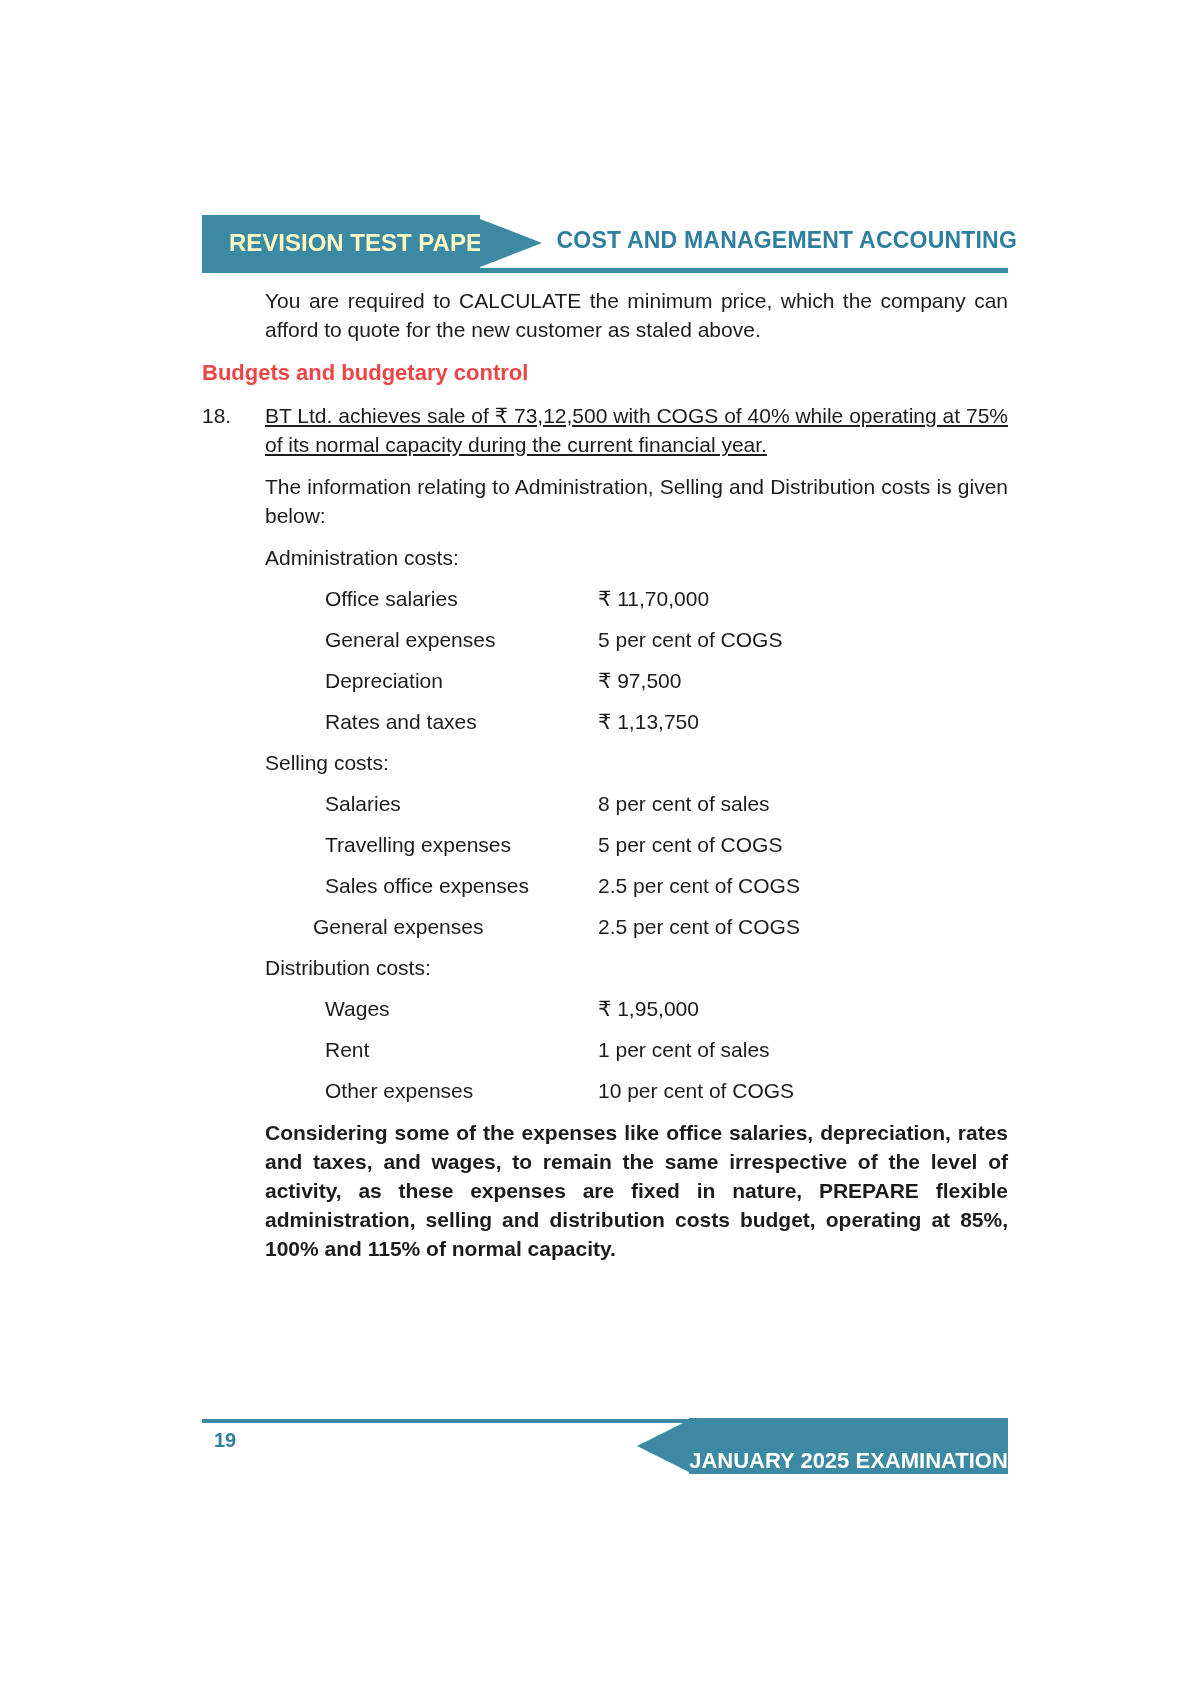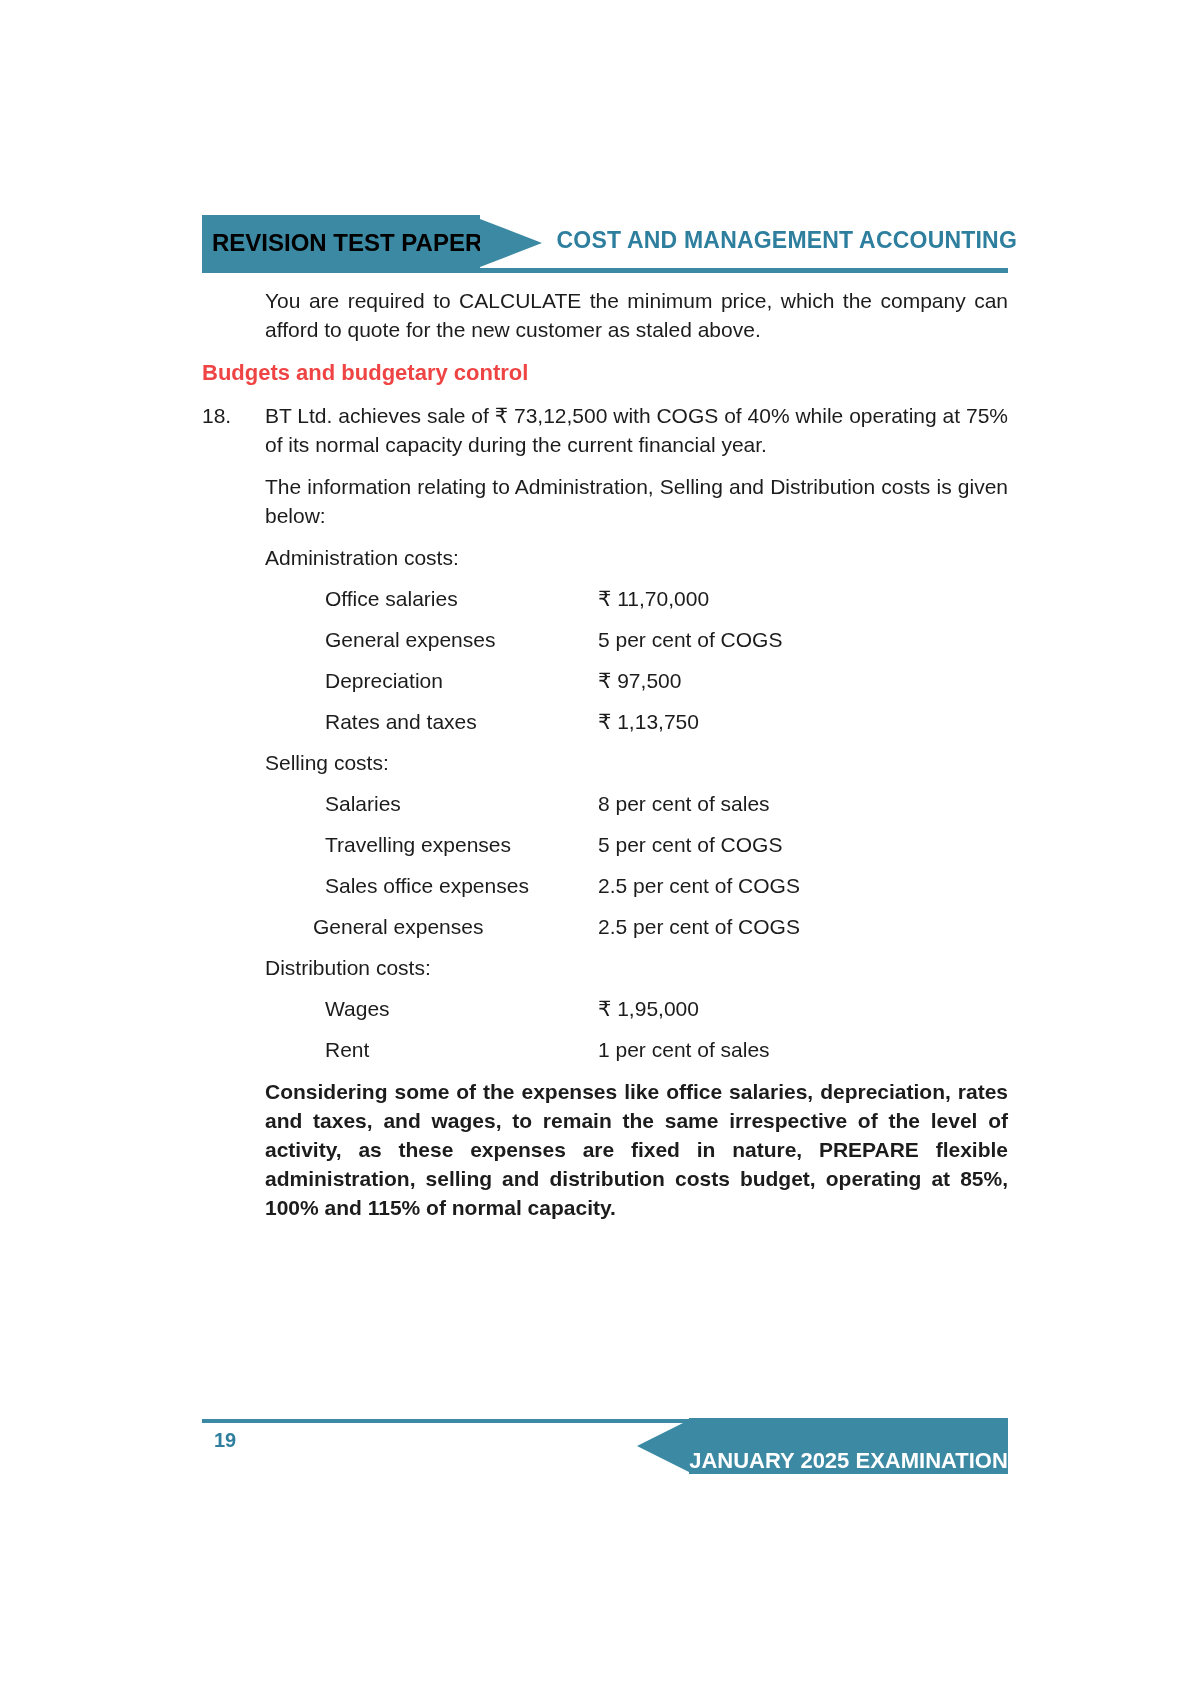--- a/index.html
+++ b/index.html
@@ -22,25 +22,25 @@
     background: #3B89A3;
   }
   .header-banner {
     position: absolute;
     left: 202px; top: 215px;
     width: 278px; height: 55px;
     background: #3B89A3;
   }
   .header-banner .banner-text {
     display: block;
-    padding-left: 10px;
+    padding-left: 27px;
     line-height: 55px;
     font-size: 24px;
     font-weight: bold;
-    color: #000000;
+    color: #fef9c3;
     white-space: nowrap;
   }
   .banner-arrow-right {
     position: absolute;
     left: 278px; top: 4px;
     width: 0; height: 0;
     border-top: 24px solid transparent;
     border-bottom: 24px solid transparent;
     border-left: 62px solid #3B89A3;
   }
@@ -68,21 +68,21 @@
     line-height: 29px;
     text-align: justify;
   }
   .section-heading {
     margin: 14px 0 14px 0;
     font-size: 22px;
     font-weight: bold;
     color: #ef4444;
     line-height: 29px;
   }
-  .q-row { position: relative; }
+  .q-row { position: relative; text-decoration: underline; }
   .q-num {
     position: absolute;
     left: 0; top: 0;
     line-height: 29px;
   }
   .cost-title {
     margin: 10px 0 12px 63px;
     line-height: 29px;
   }
   .cost-row {
@@ -203,20 +203,24 @@
     <div class="cost-section">
       <div class="cost-title">Distribution costs:</div>
       <div class="cost-row">
         <span class="cost-label">Wages</span>
         <span class="cost-value">₹ 1,95,000</span>
       </div>
       <div class="cost-row">
         <span class="cost-label">Rent</span>
         <span class="cost-value">1 per cent of sales</span>
       </div>
+      <div class="cost-row">
+        <span class="cost-label">Other expenses</span>
+        <span class="cost-value">10 per cent of COGS</span>
+      </div>
     </div>
 
     <p class="para closing">Considering some of the expenses like office salaries, depreciation, rates and taxes, and wages, to remain the same irrespective of the level of activity, as these expenses are fixed in nature, PREPARE flexible administration, selling and distribution costs budget, operating at 85%, 100% and 115% of normal capacity.</p>
   </div>
 
   <div class="footer-rule"></div>
   <div class="footer-banner">
     <span class="banner-arrow-left"></span>
     <span>JANUARY 2025 EXAMINATION</span>
   </div>

